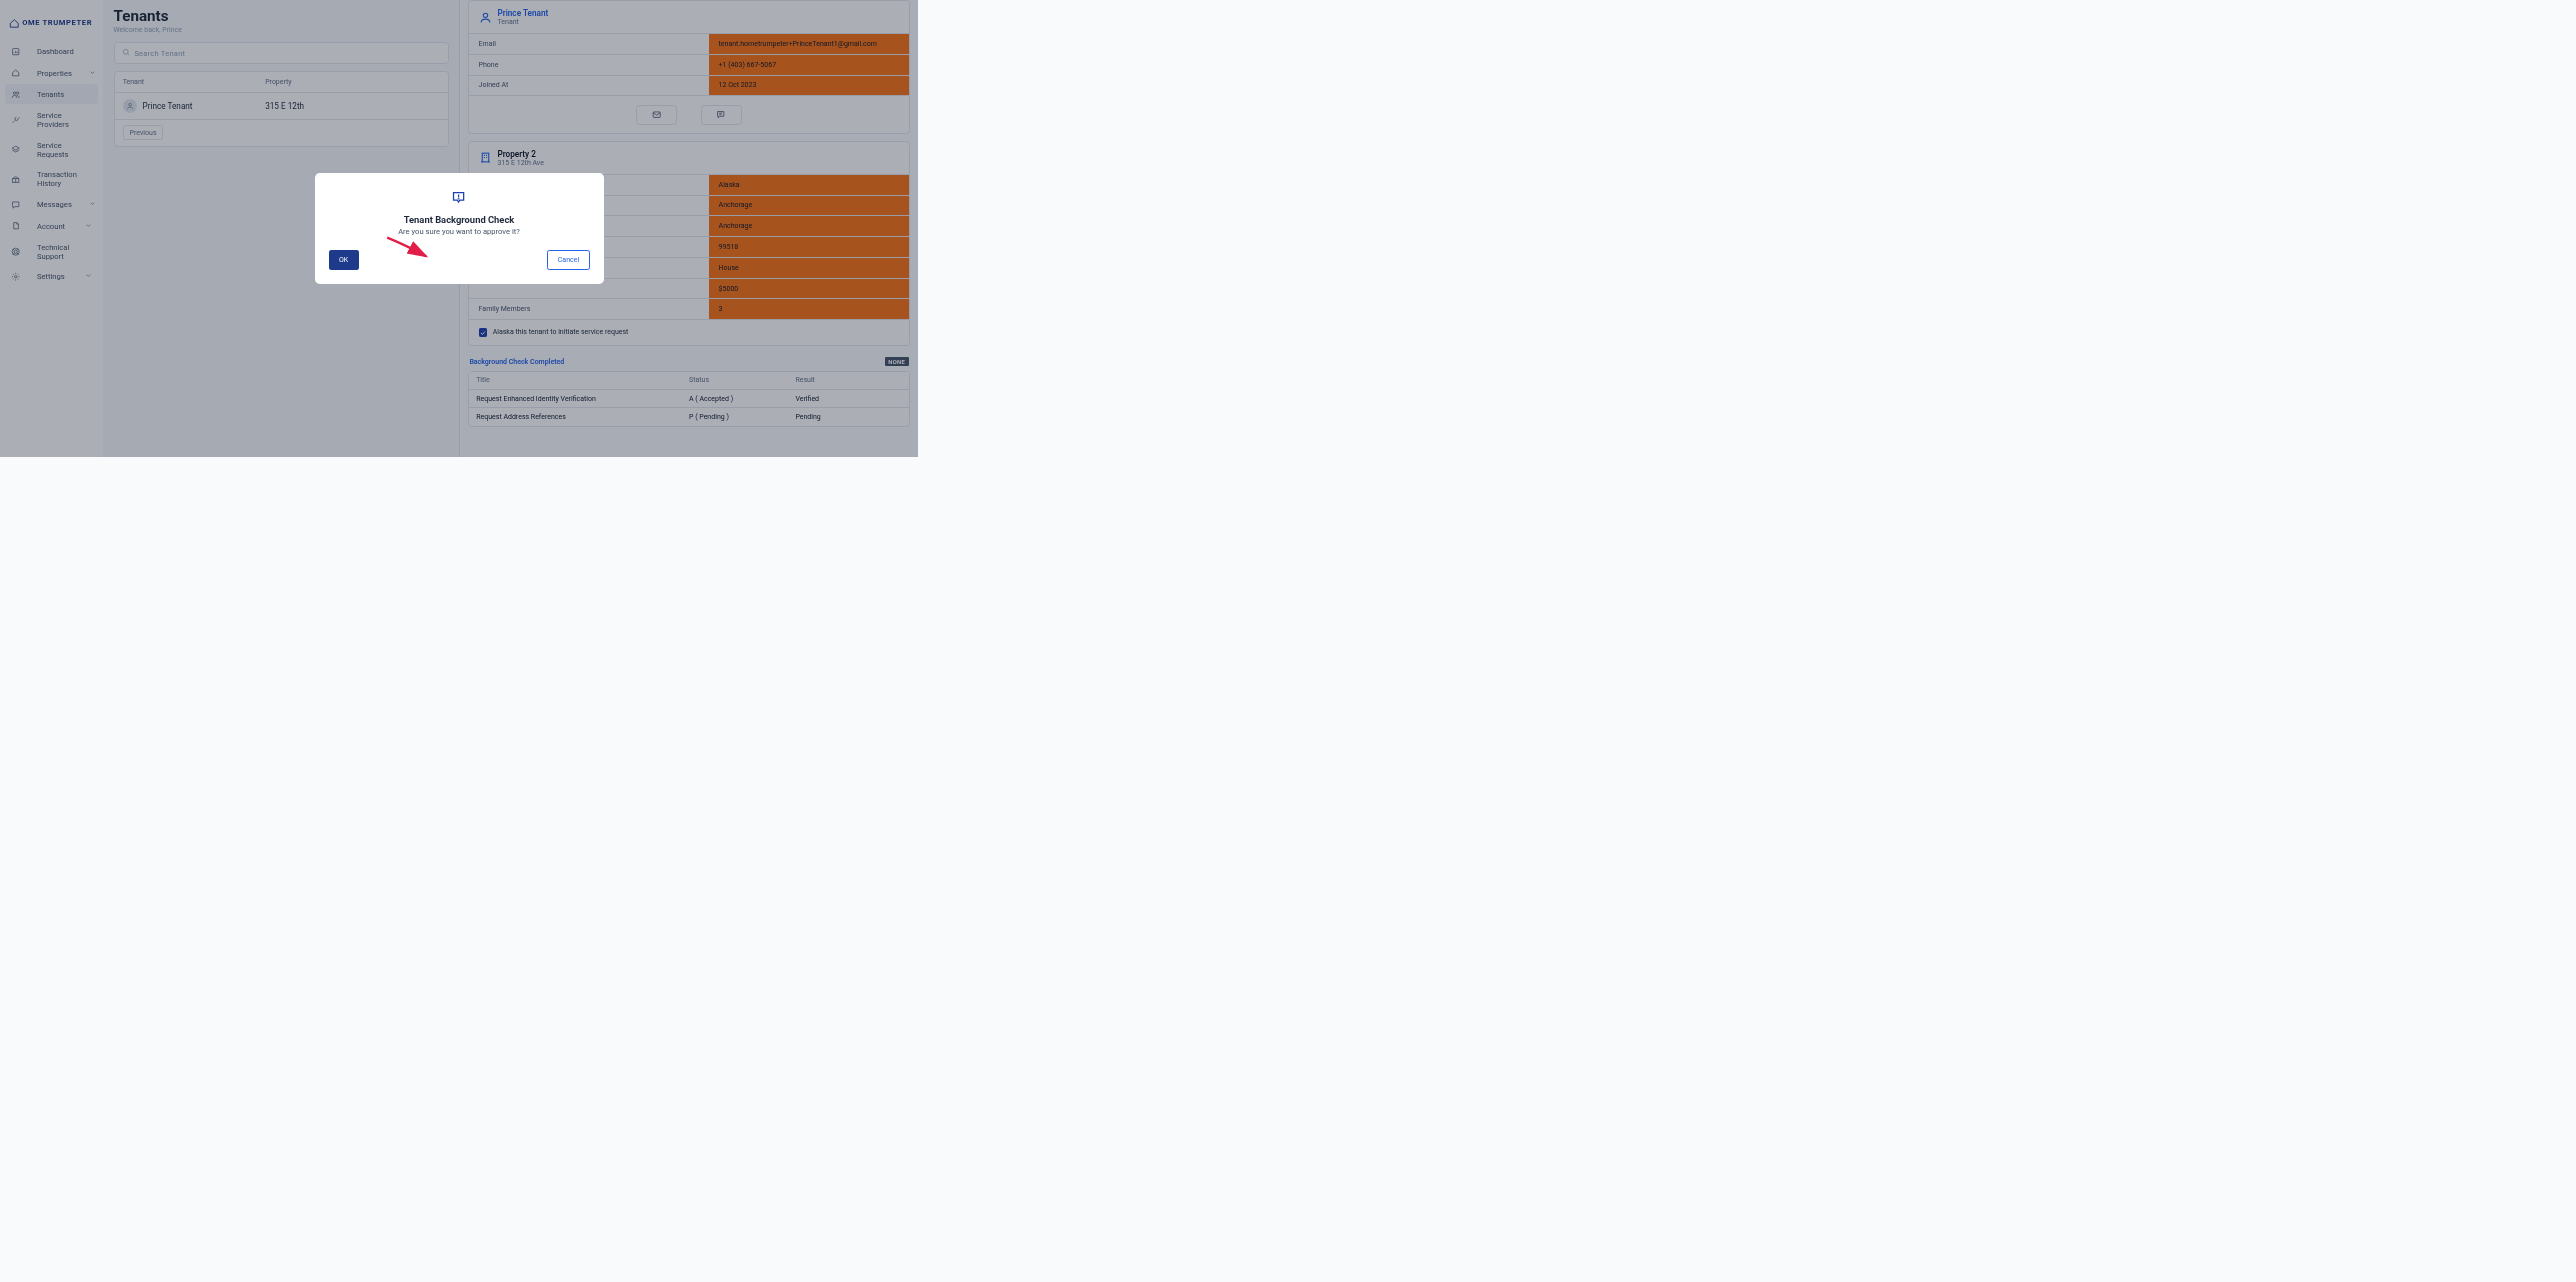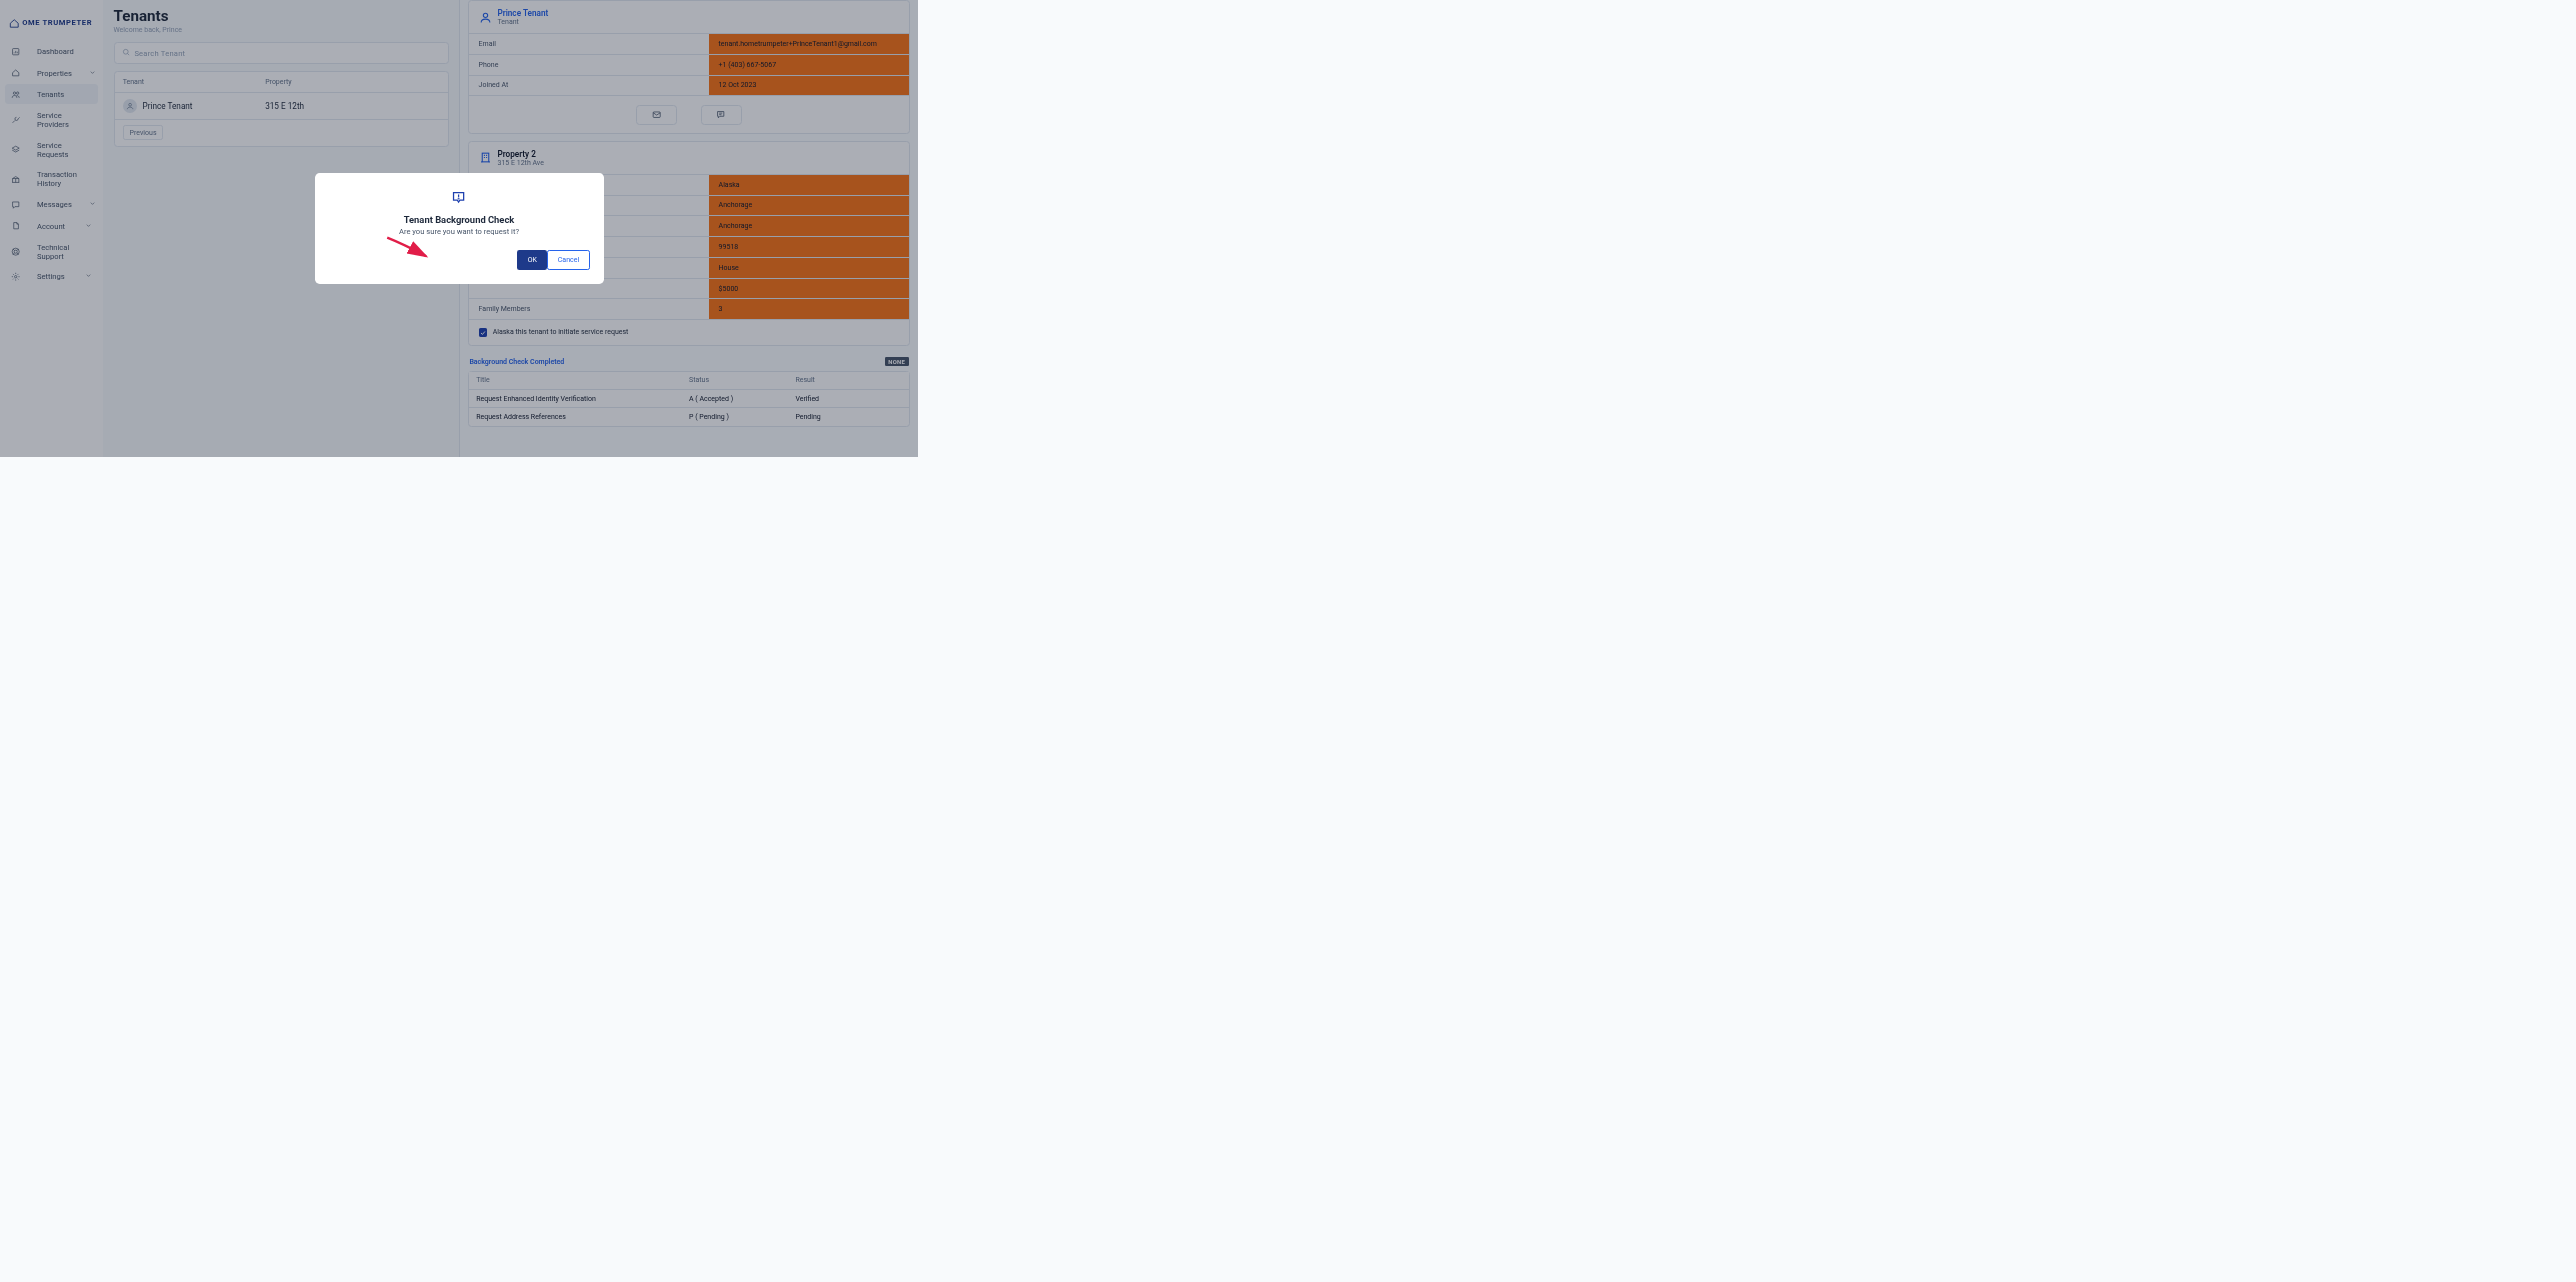--- a/index.html
+++ b/index.html
@@ -53,21 +53,21 @@
 .check-trow { display:flex; padding:4.7px 7px; font-size:7px; color:#0f172a; border-bottom:0.6px solid #e2e8f0; }
 .check-trow:last-child { border-bottom:none; }
 .ct-title { flex:0 0 50%; }
 .ct-status { flex:0 0 25%; }
 .ct-result { flex:0 0 25%; }
 .overlay { position:absolute; inset:0; background:rgba(15,23,42,0.35); display:flex; align-items:center; justify-content:center; z-index:50; }
 .modal { background:#fff; border-radius:4.7px; width:289px; padding:16.4px 14px 14px 14px; text-align:center; position:relative; }
 .modal-icon { display:flex; justify-content:center; margin-bottom:9.4px; color:#1e40af; }
 .modal-title { font-size:9.4px; font-weight:700; margin-bottom:2.3px; }
 .modal-sub { font-size:7.6px; color:#475569; margin-bottom:14px; }
-.modal-btns { display:flex; justify-content:flex-end; gap:0; }
+.modal-btns { display:flex; justify-content:space-between; gap:0; }
 .m-btn-ok { background:#1e3a8a; color:#fff; border:none; border-radius:2.3px; padding:4.7px 10.5px; font-size:7px; cursor:pointer; }
 .m-btn-cancel { background:#fff; color:#2563eb; border:0.6px solid #2563eb; border-radius:2.3px; padding:4.7px 9.4px; font-size:7px; cursor:pointer; }
 .arrow-overlay { position:absolute; z-index:60; pointer-events:none; }
 </style>
 </head>
 <body>
 
 <div class="layout">
   <aside class="sidebar">
     <div class="logo">
@@ -363,21 +363,21 @@
 <div class="overlay">
   <div class="modal">
     <div class="modal-icon">
       <svg width="15.2" height="15.2" viewBox="0 0 24 24" fill="none" stroke="currentColor" stroke-width="2">
           <path d="M4 4 H20 V16 H14 L12 19 L10 16 H4 Z"></path>
           <line x1="12" y1="7" x2="12" y2="11"></line>
           <circle cx="12" cy="13.5" r="0.5" fill="currentColor"></circle>
         </svg>
     </div>
     <div class="modal-title">Tenant Background Check</div>
-    <div class="modal-sub">Are you sure you want to request it?</div>
+    <div class="modal-sub">Are you sure you want to approve it?</div>
     <div class="modal-btns">
       <button class="m-btn-ok">OK</button>
       <button class="m-btn-cancel">Cancel</button>
     </div>
   </div>
 </div>
 
 <svg class="arrow-overlay" style="left:384px; top:233px;" width="53" height="32" viewBox="0 0 90 55">
   <defs>
     <marker id="ah" markerWidth="10" markerHeight="10" refX="8" refY="3" orient="auto">

